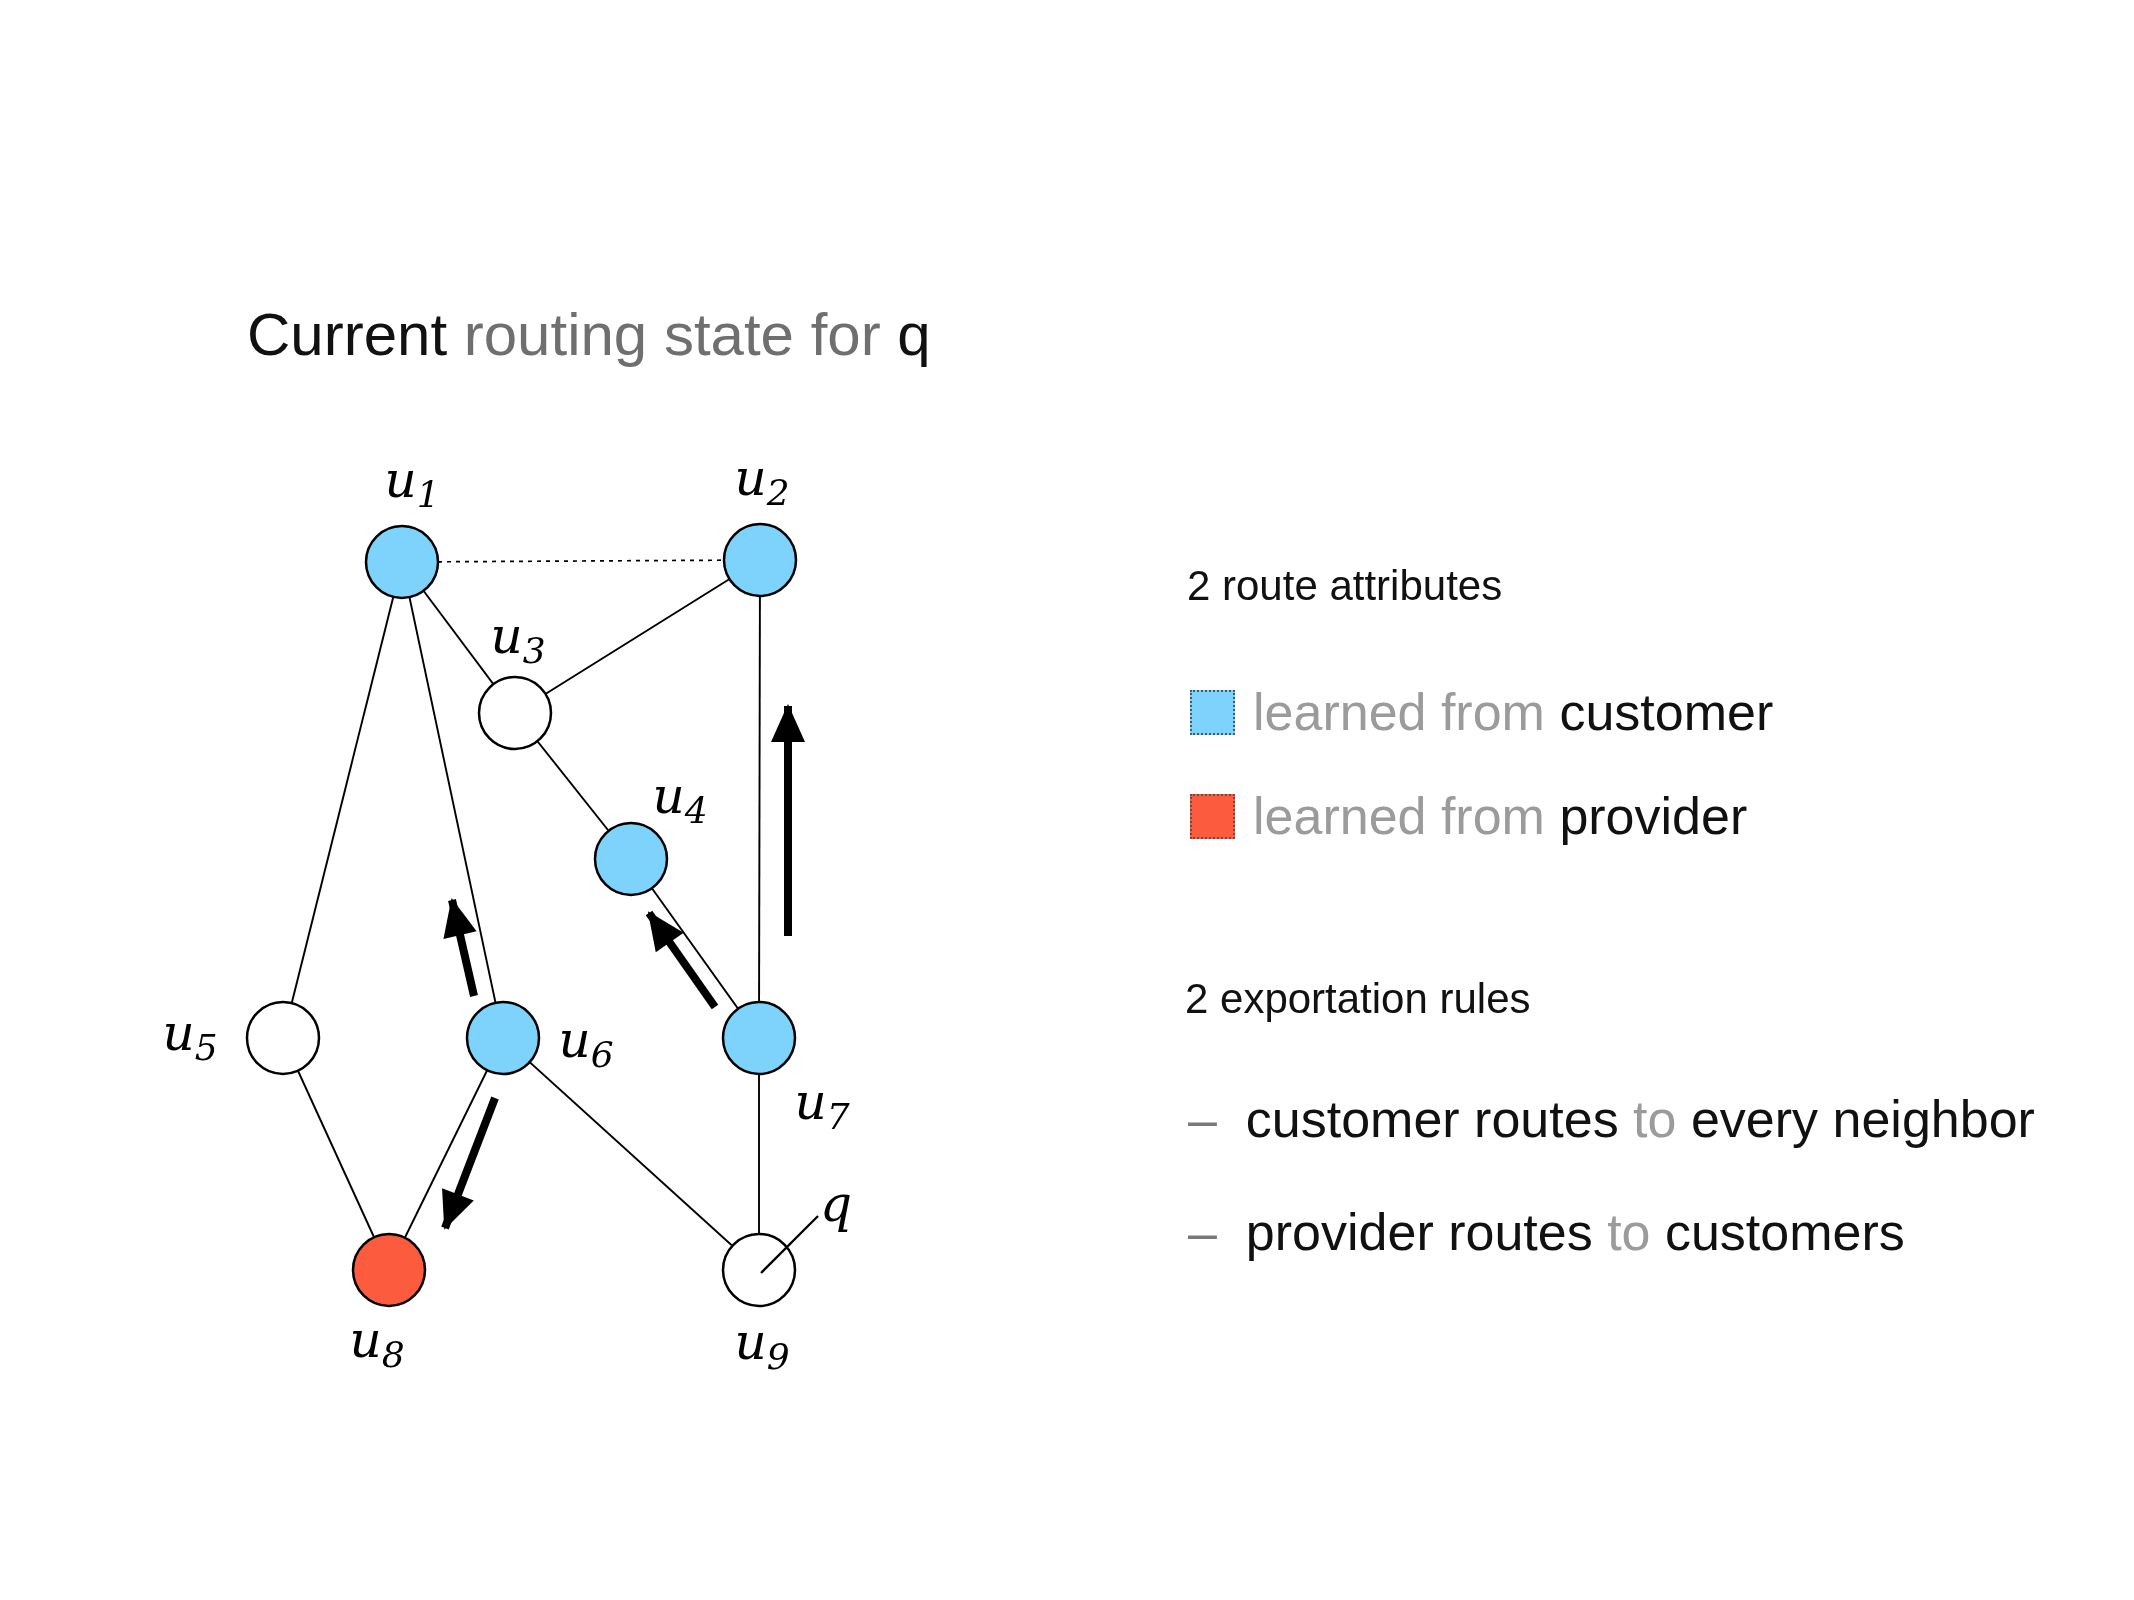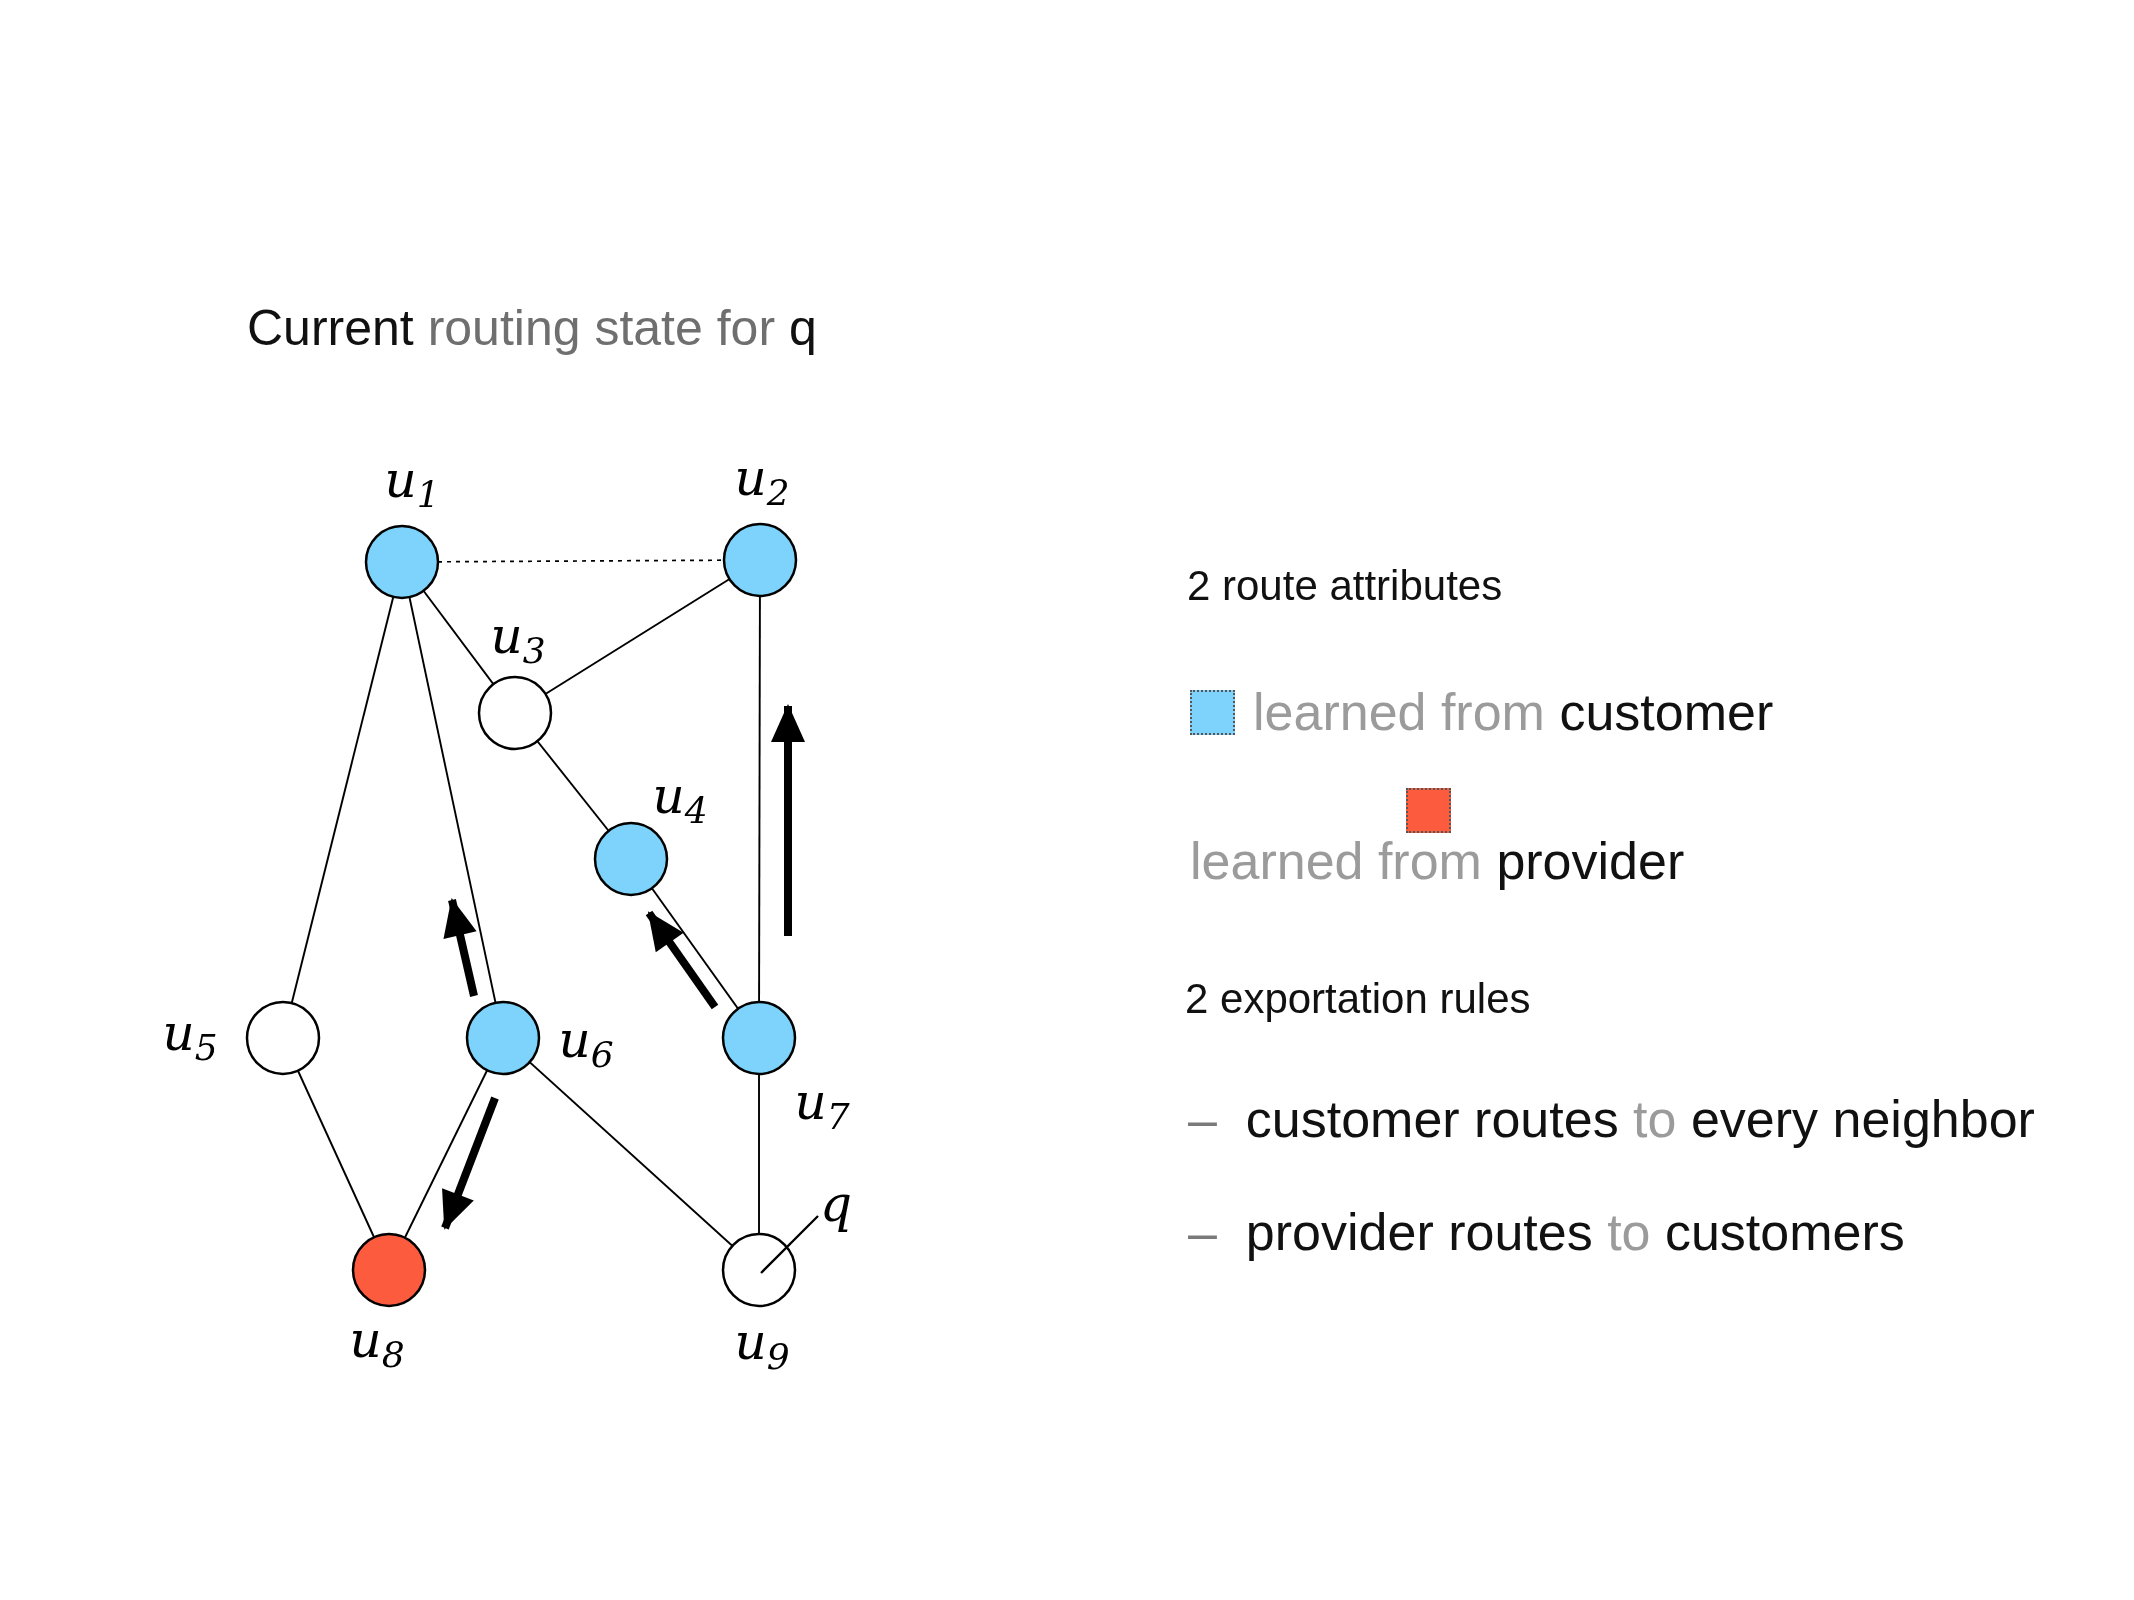--- a/index.html
+++ b/index.html
@@ -14,21 +14,21 @@
     overflow: hidden;
     font-family: "Liberation Sans", sans-serif;
     color: #111111;
   }
   .abs { position: absolute; }
 
   
   .slide-title {
     left: 247px;
     top: 300px;
-    font-size: 50px;
+    font-size: 60px;
     line-height: 1.15;
     white-space: nowrap;
     color: #111111;
   }
   .t-gray { color: #6f6f6f; }
   .t-black { color: #111111; }
 
   
   #graph-svg {
     position: absolute;
@@ -163,21 +163,21 @@
   <span class="t-black">Current </span><span class="t-gray">routing state for </span><span class="t-black">q</span>
 </div>
 
 <div class="abs legend-header" style="left:1187px; top:562px;">2 route attributes</div>
 
 <div class="abs legend-row" style="left:1190px; top:684px;">
   <span class="swatch" style="background: rgb(125, 211, 251);"></span>
   <span class="txt"><span class="g">learned from </span><span class="b">customer</span></span>
 </div>
 
-<div class="abs legend-row" style="left:1190px; top:788px;flex-direction:column;">
+<div class="abs legend-row" style="left:1190px; top:788px;">
   <span class="swatch" style="background: rgb(253, 91, 62);"></span>
   <span class="txt"><span class="g">learned from </span><span class="b">provider</span></span>
 </div>
 
 <div class="abs legend-header" style="left:1185px; top:975px;">2 exportation rules</div>
 
 <div class="abs bullet" style="left:1188px; top:1090px;">
   <span class="dash">–</span>&nbsp;
   <span class="b">customer routes </span><span class="g">to </span><span class="b">every neighbor</span>
 </div>

